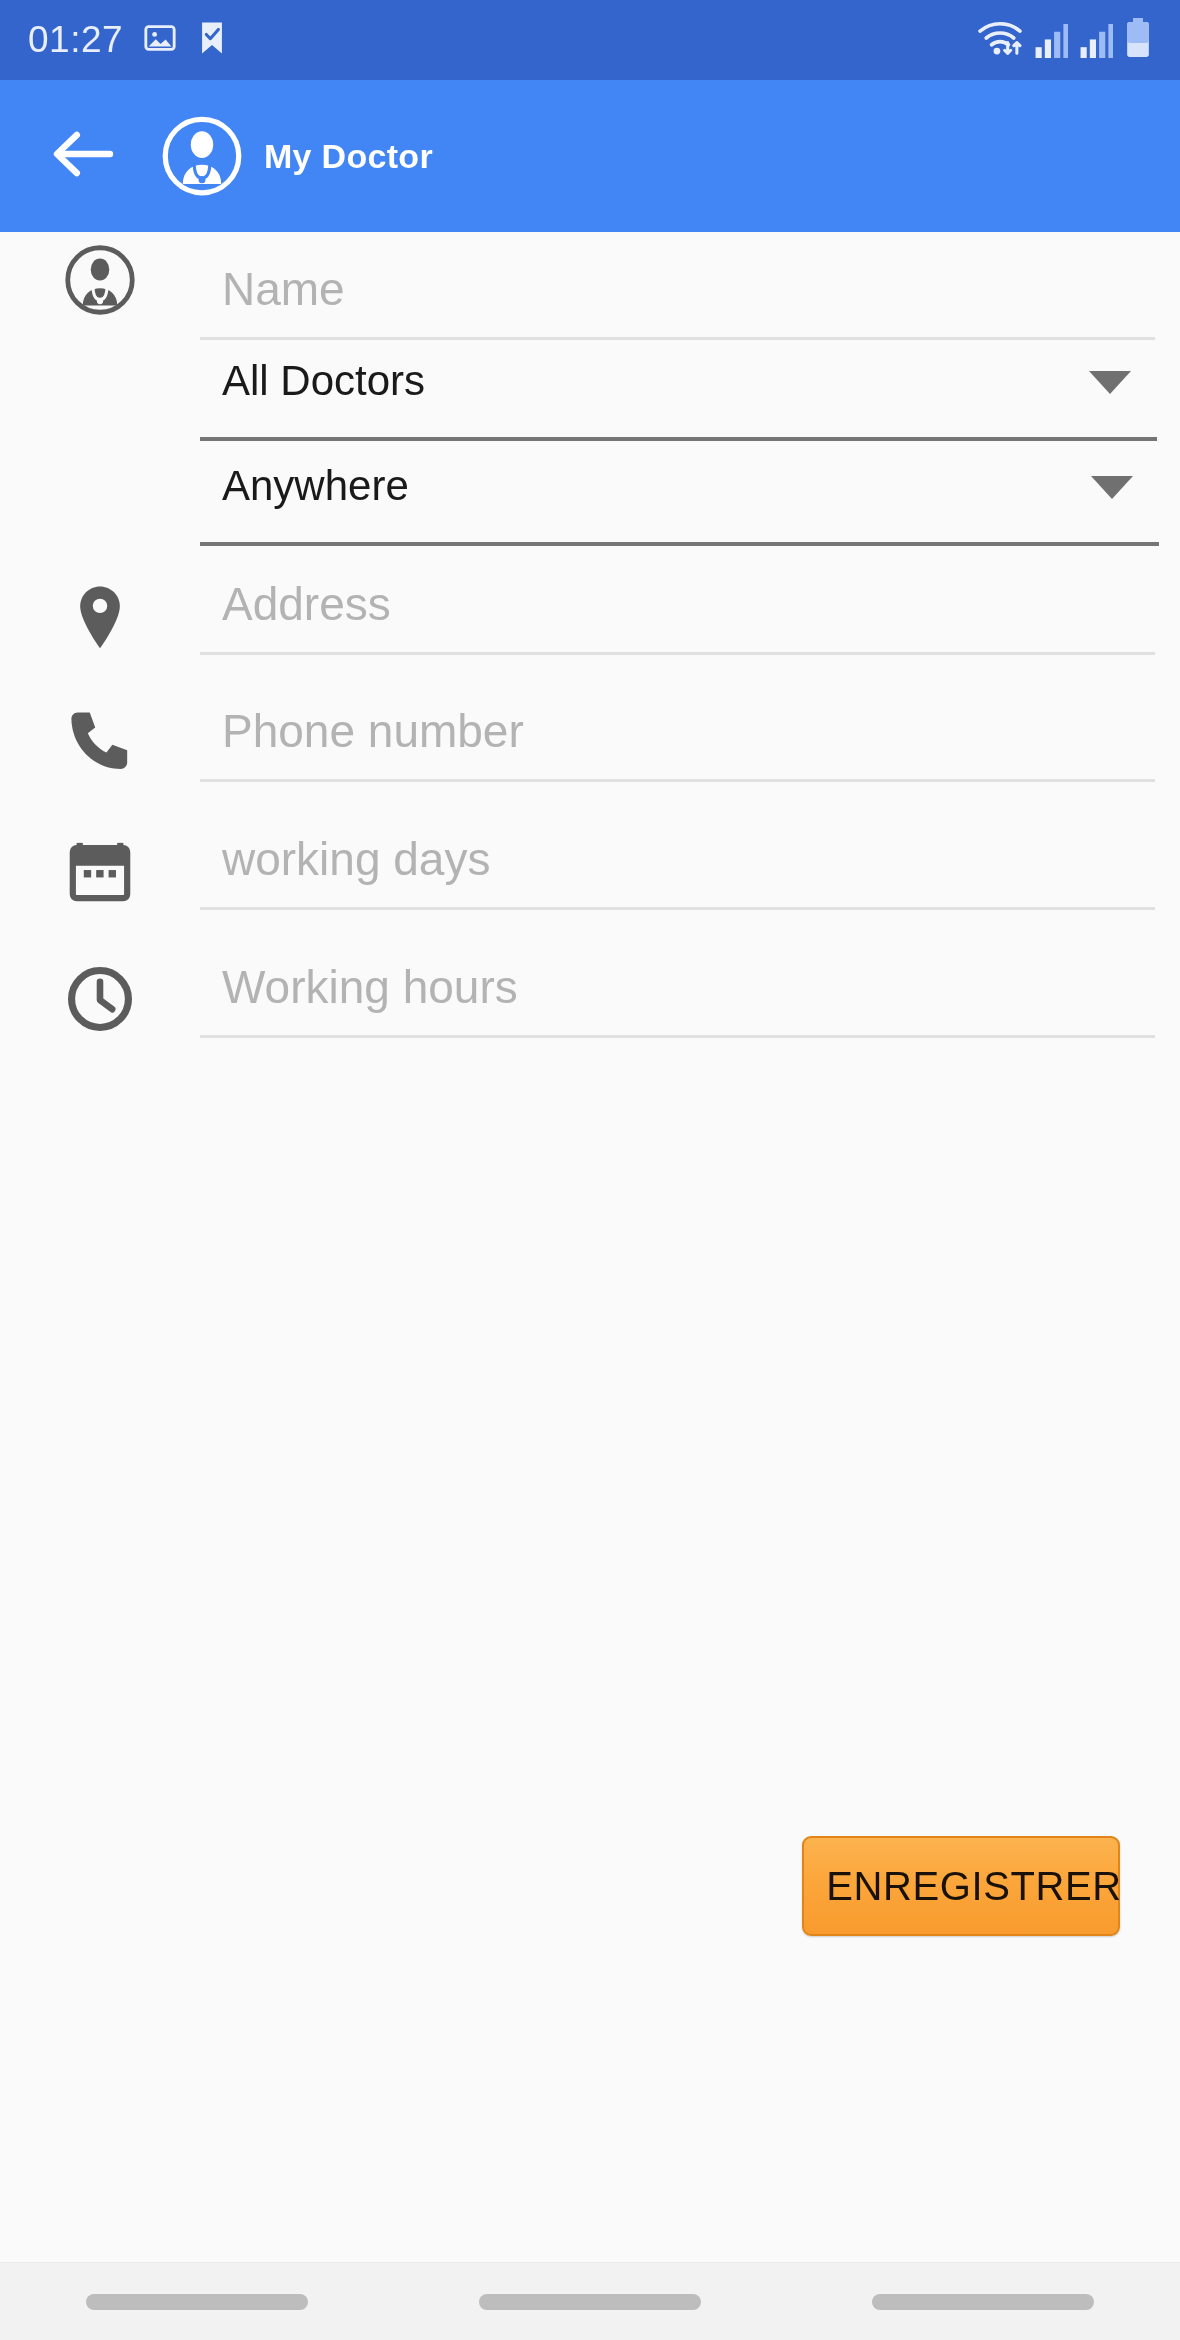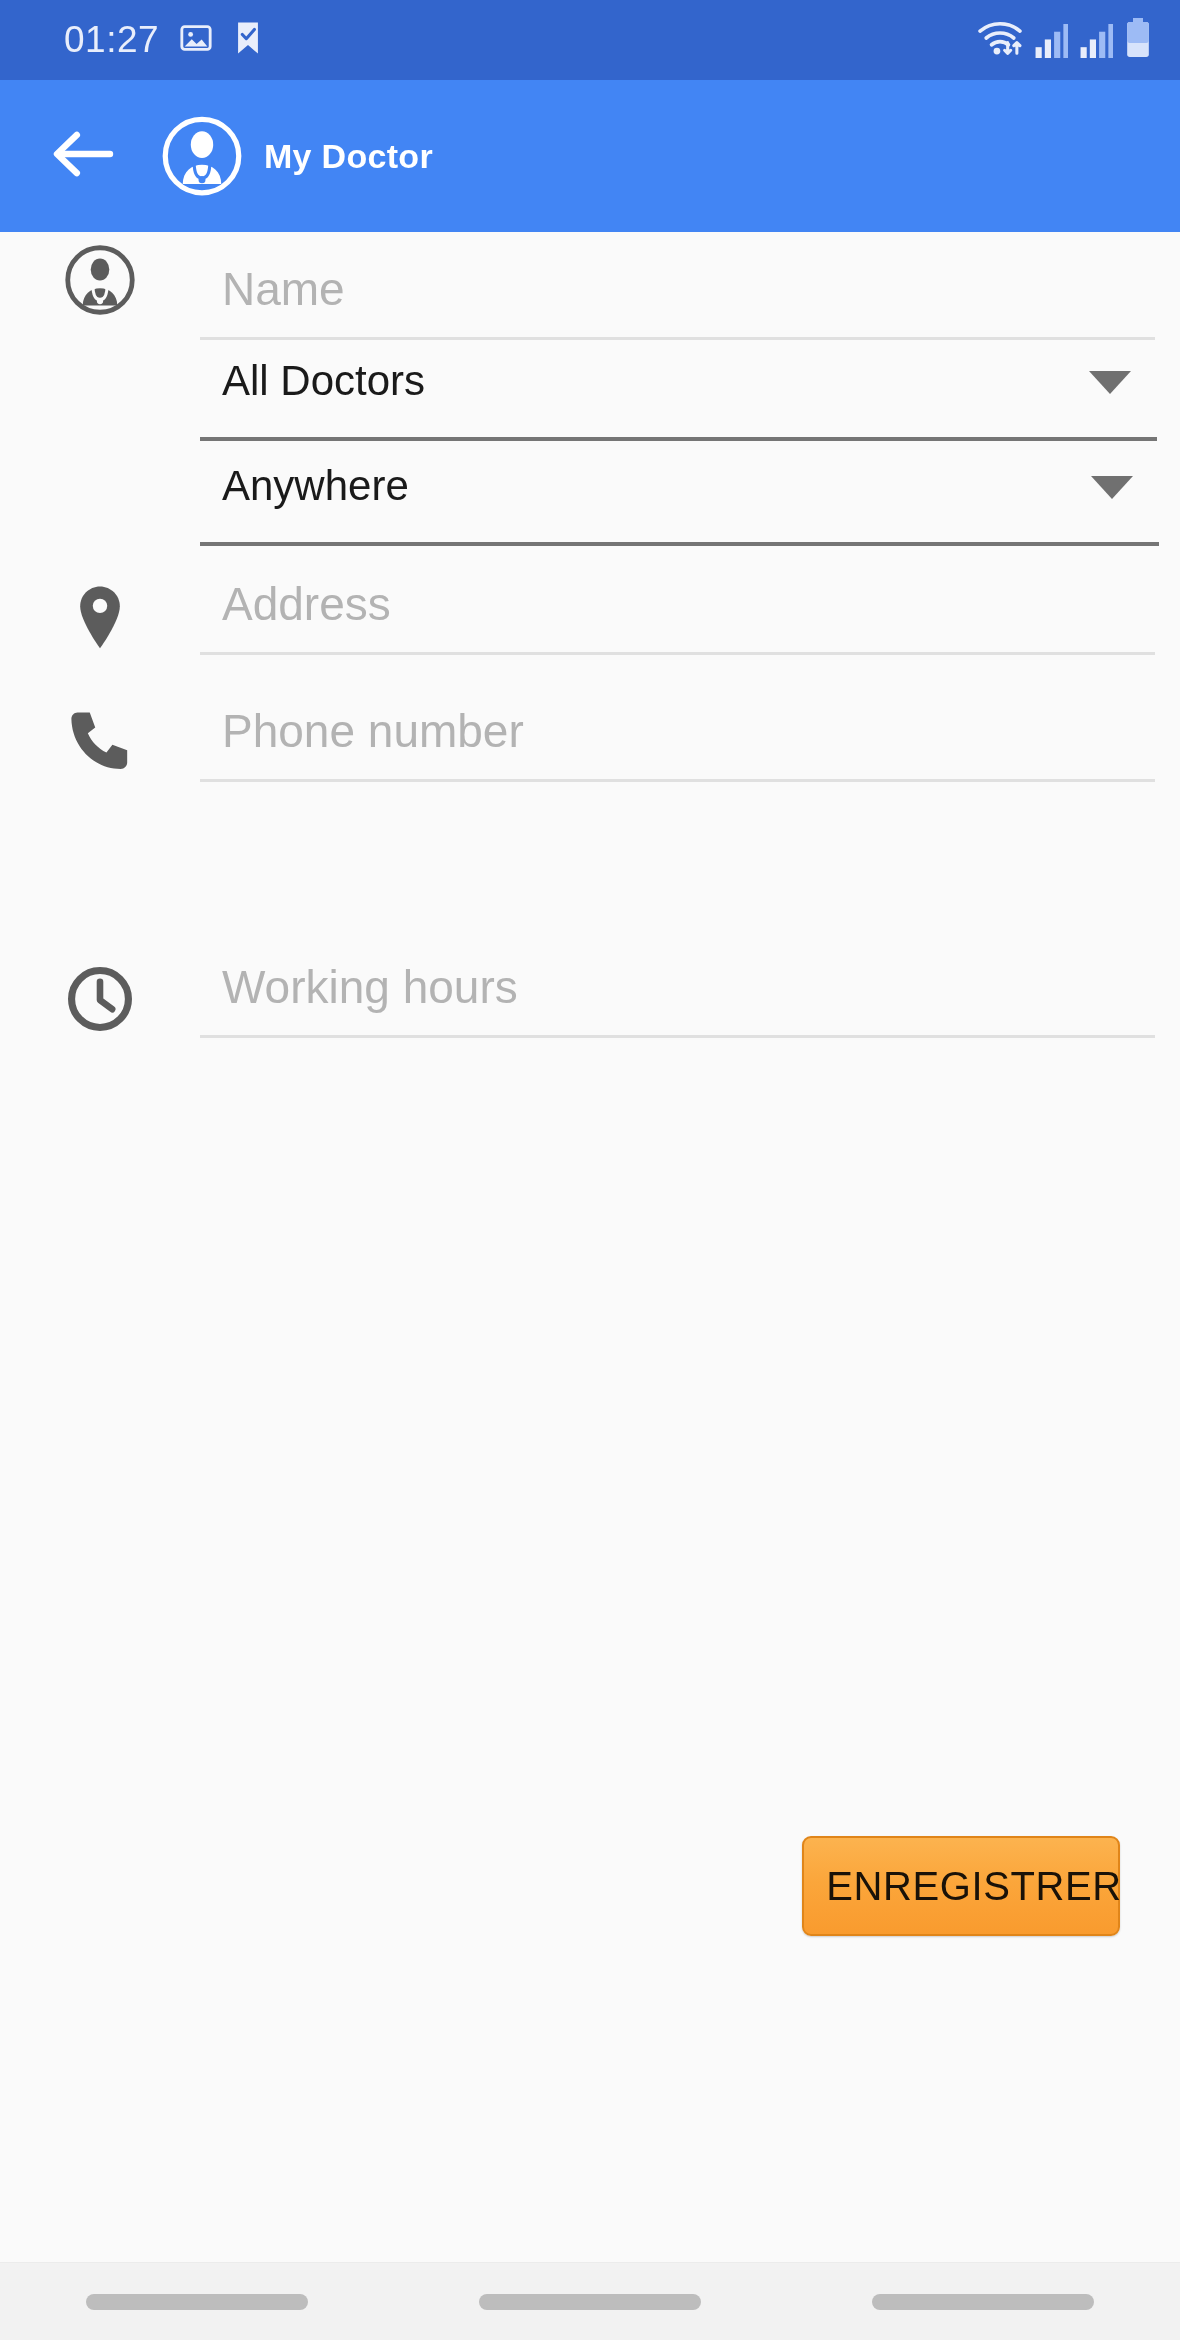--- a/index.html
+++ b/index.html
@@ -13,21 +13,21 @@
 
   
   .statusbar {
     position:absolute; top:0; left:0; width:1180px; height:80px;
     background:#3365cc;
     display:flex; align-items:center; justify-content:space-between;
     padding:0 28px;
   }
   .sb-left { display:flex; align-items:center; gap:20px; }
   .sb-time {
-    color:#e9eefb; font-size:37px; letter-spacing:0.5px; font-weight:400;margin-left:36px;
+    color:#e9eefb; font-size:37px; letter-spacing:0.5px; font-weight:400;
   }
   .sb-right { display:flex; align-items:flex-end; gap:11px; }
 
   
   .appbar {
     position:absolute; top:80px; left:0; width:1180px; height:152px;
     background:#4285f4;
     display:flex; align-items:center;
   }
   .back-btn {
@@ -228,20 +228,37 @@
         <svg width="62" height="68" viewBox="0 0 26 28">
           <path d="M3.6 1.6h5.1l2.3 6.3-3.1 2.4c1.5 3.5 4.3 6.4 7.8 8.1l2.5-3.2 6.2 2.3v5.1c0 1.5-1.2 2.7-2.7 2.7C10.4 25.3 1.2 16 1 4.3 1 2.8 2.1 1.6 3.6 1.6z" fill="#5c5c5c"></path>
         </svg>
       </div>
       <div class="field">
         <div class="placeholder">Phone number</div>
         <div class="underline-light" style="top:75px;"></div>
       </div>
     </div>
 
+    <div class="row" style="top:600px;">
+      <div class="row-icon" style="padding-top:8px;">
+        <svg width="62" height="62" viewBox="0 0 26 26">
+          <rect x="3.2" y="1.2" width="2.6" height="4" fill="#5c5c5c"></rect>
+          <rect x="20.2" y="1.2" width="2.6" height="4" fill="#5c5c5c"></rect>
+          <rect x="1.6" y="3.4" width="22.8" height="21" rx="1.6" fill="none" stroke="#5c5c5c" stroke-width="2.6"></rect>
+          <rect x="1.6" y="3.4" width="22.8" height="7.4" fill="#5c5c5c"></rect>
+          <rect x="6.2" y="12.6" width="3.1" height="3.1" fill="#5c5c5c"></rect>
+          <rect x="11.4" y="12.6" width="3.1" height="3.1" fill="#5c5c5c"></rect>
+          <rect x="16.6" y="12.6" width="3.1" height="3.1" fill="#5c5c5c"></rect>
+        </svg>
+      </div>
+      <div class="field">
+        <div class="placeholder">working days</div>
+        <div class="underline-light" style="top:75px;"></div>
+      </div>
+    </div>
 
     <div class="row" style="top:728px;">
       <div class="row-icon" style="padding-top:6px;">
         <svg width="66" height="66" viewBox="0 0 26 26">
           <circle cx="13" cy="13" r="11.2" fill="none" stroke="#5c5c5c" stroke-width="2.8"></circle>
           <path d="M13 6.2v7.2l4.8 3.6" fill="none" stroke="#5c5c5c" stroke-width="2.6" stroke-linecap="round" stroke-linejoin="round"></path>
         </svg>
       </div>
       <div class="field">
         <div class="placeholder">Working hours</div>

